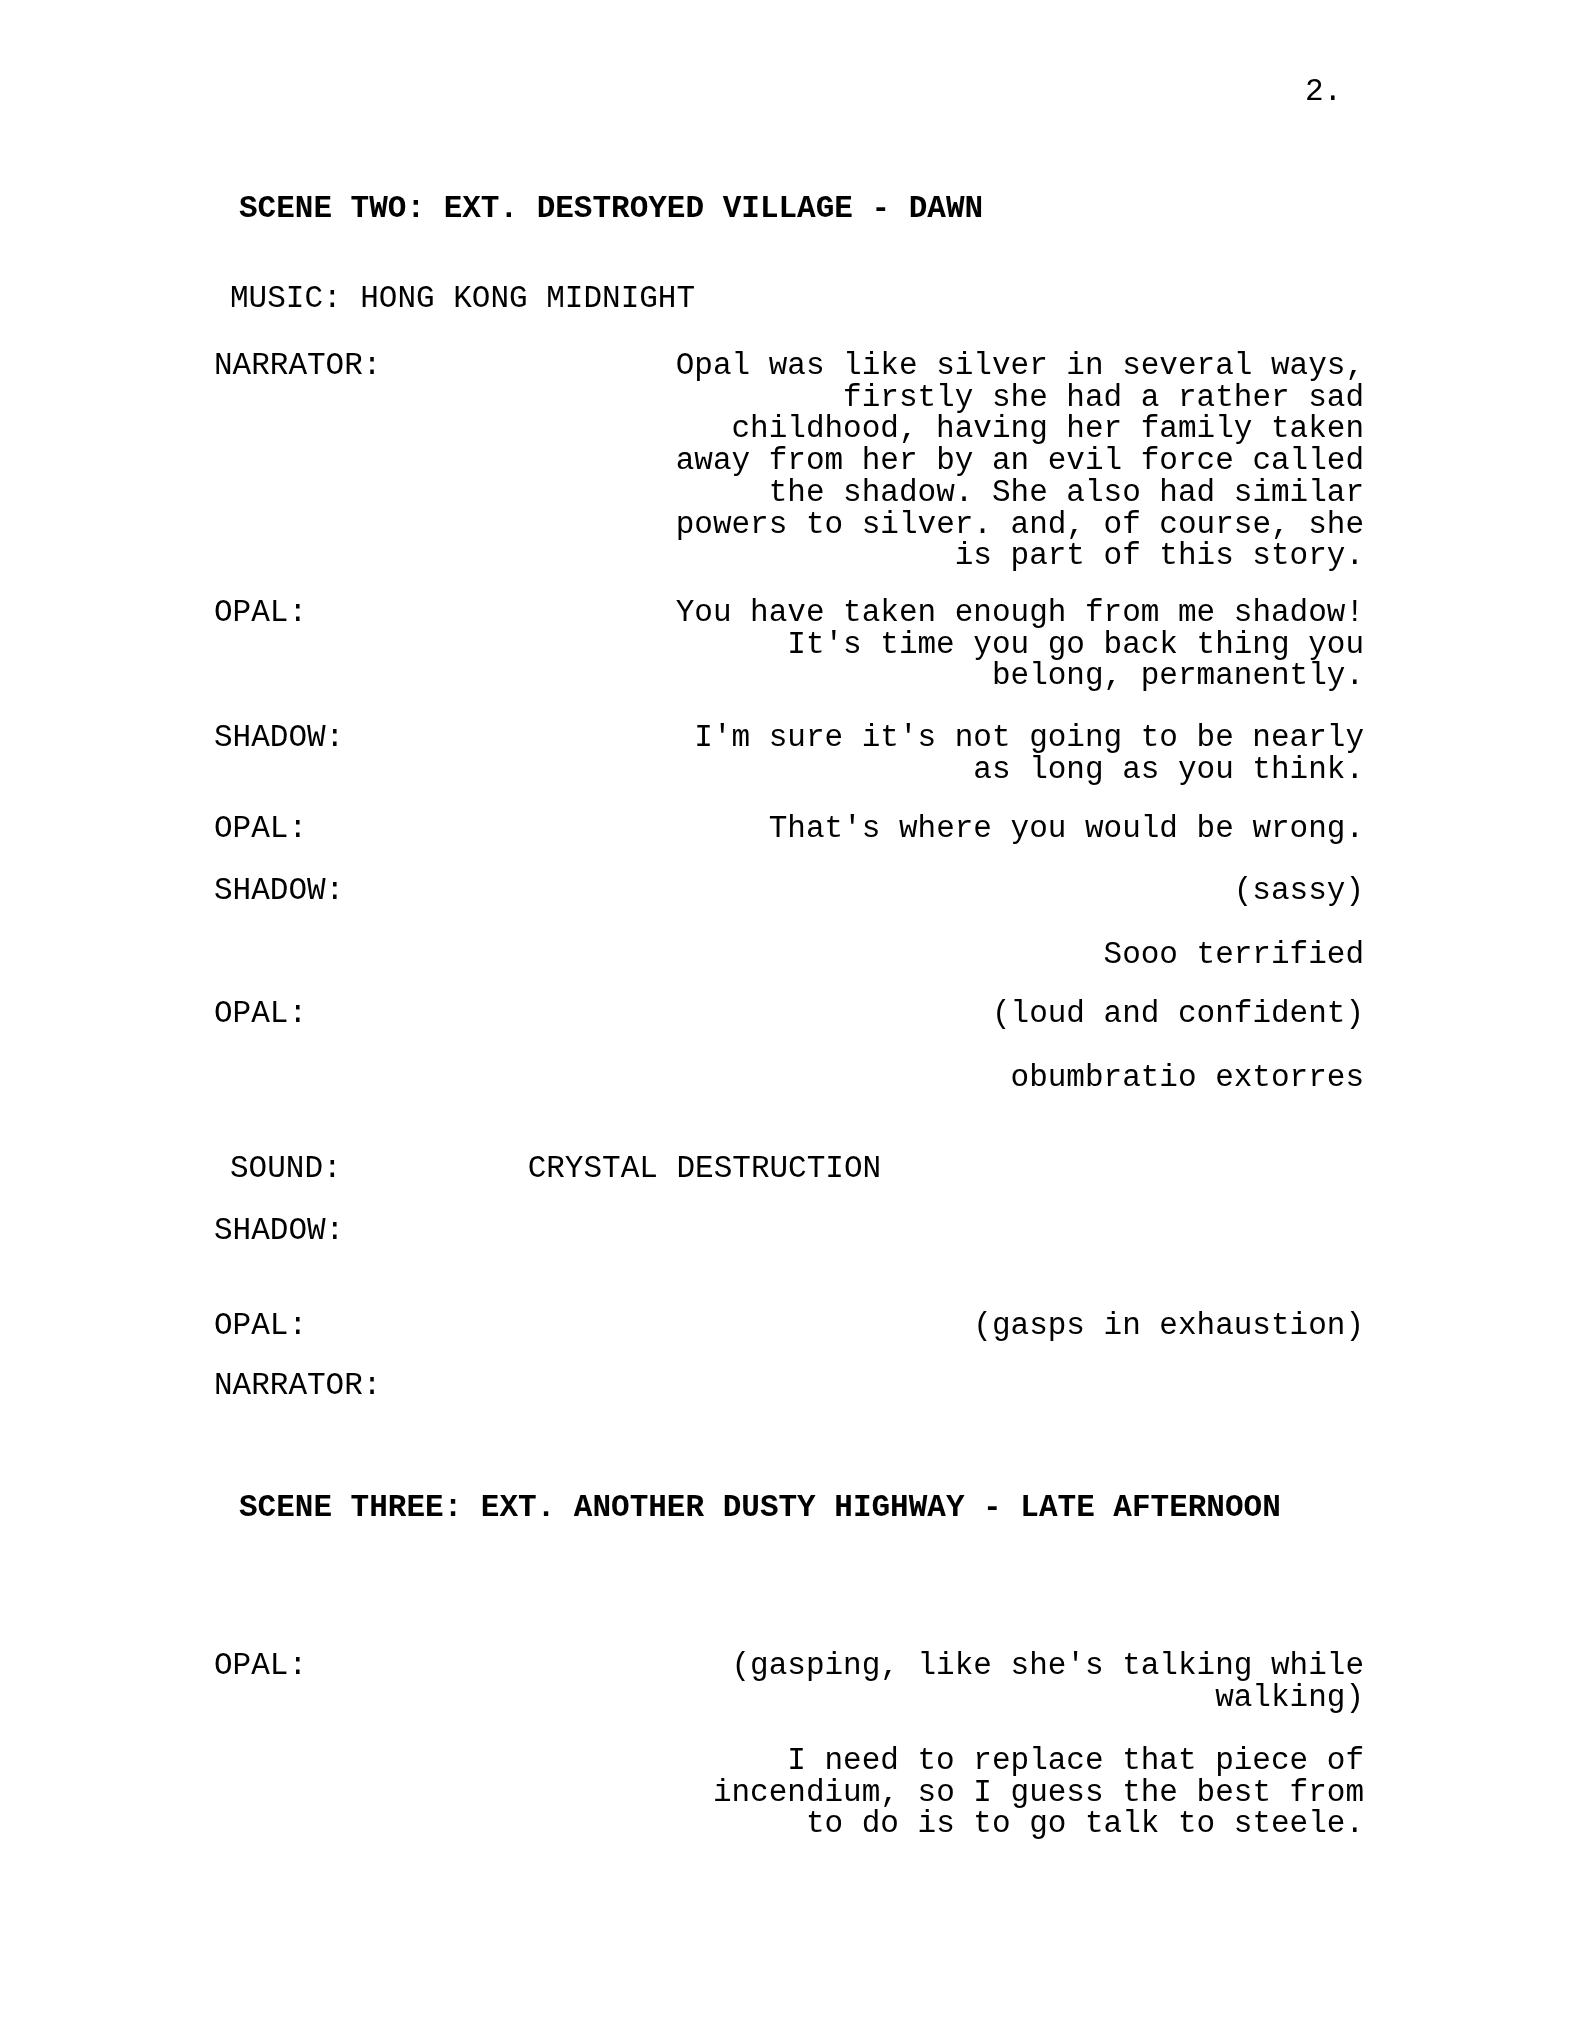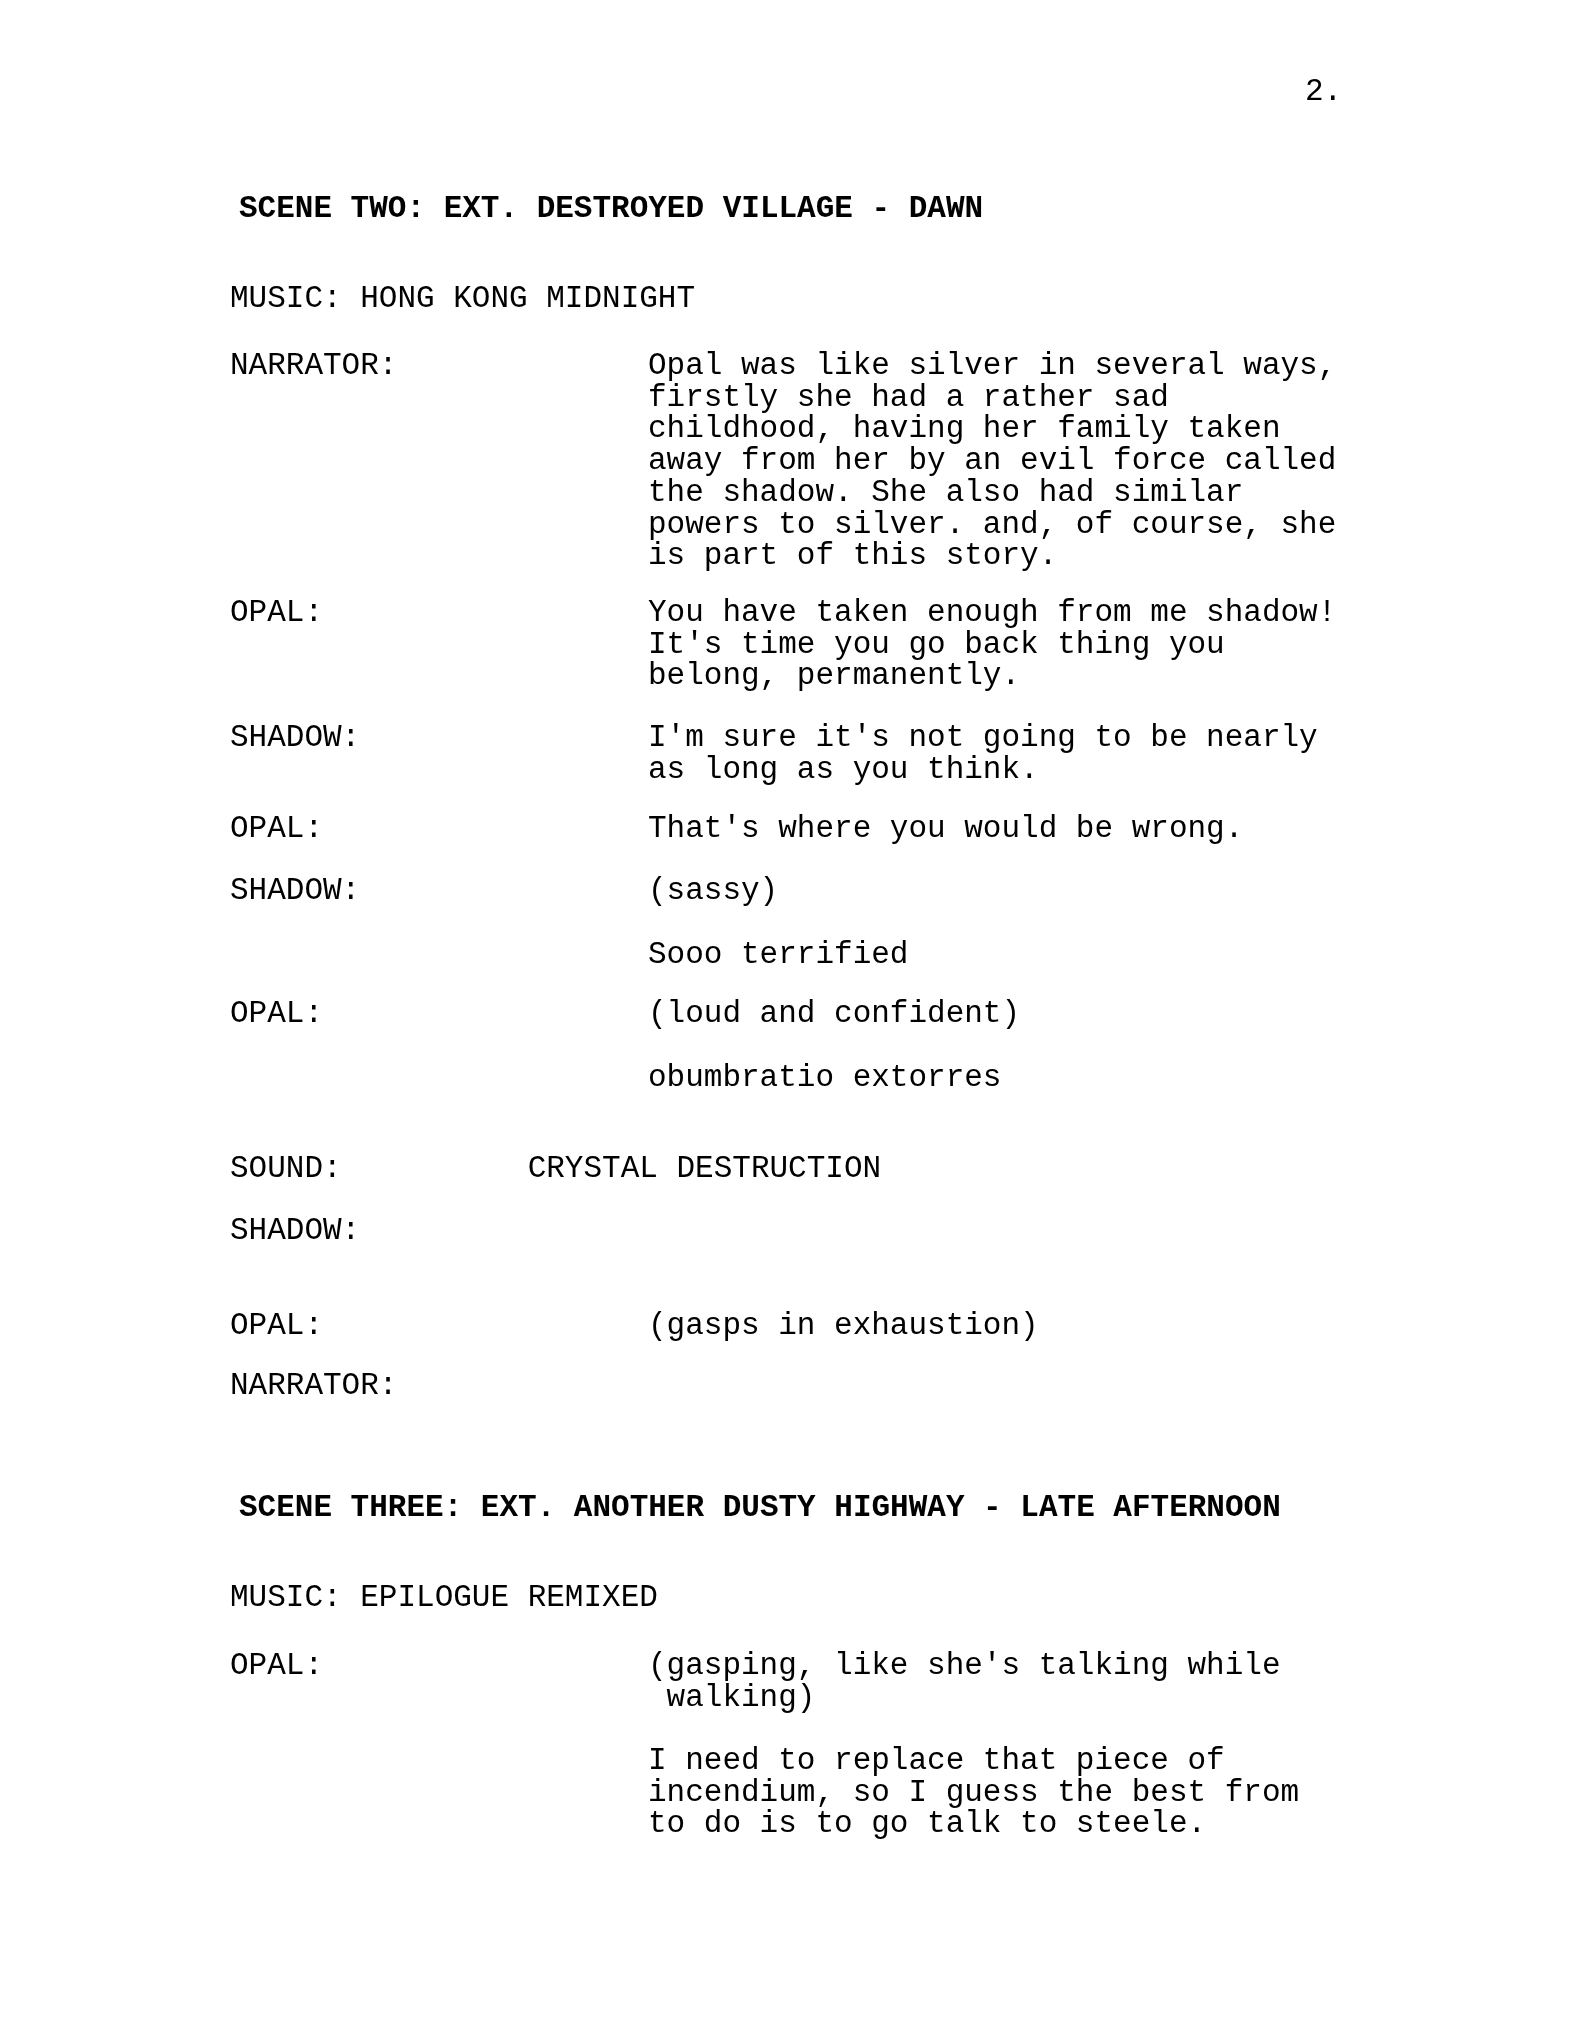--- a/index.html
+++ b/index.html
@@ -31,22 +31,23 @@
     text-underline-offset: 6px;
     white-space: pre;
   }
   .cue-line {
     left: 230px;
     text-decoration-thickness: 3px;
     text-underline-offset: 6px;
     white-space: pre;
   }
   .dlg {
-    left: 230px;
+    left: 214px;
     width: 1150px;
+    text-align: right;
   }
   .char {
     position: absolute;
     left: 0;
     top: 0;
     white-space: pre;
   }
   .speech {
     display: block;
     margin-left: 418px;
@@ -121,21 +122,20 @@
     <span class="char">OPAL:</span>
     <span class="speech">(gasps in exhaustion)</span>
   </div>
 
   <div class="abs dlg" style="top:1370px">
     <span class="char">NARRATOR:</span>
   </div>
 
   <div class="abs scene-heading" style="top:1492px">SCENE THREE: EXT. ANOTHER DUSTY HIGHWAY - LATE AFTERNOON</div>
 
-  <div class="abs cue-line" style="top:1582px">MUSIC: EPILOGUE REMIXED</div>
 
   <div class="abs dlg" style="top:1650px">
     <span class="char">OPAL:</span>
     <span class="speech">(gasping, like she's talking while
  walking)</span>
   </div>
 
   <div class="abs dlg" style="top:1745px">
     <span class="speech">I need to replace that piece of
 incendium, so I guess the best from

